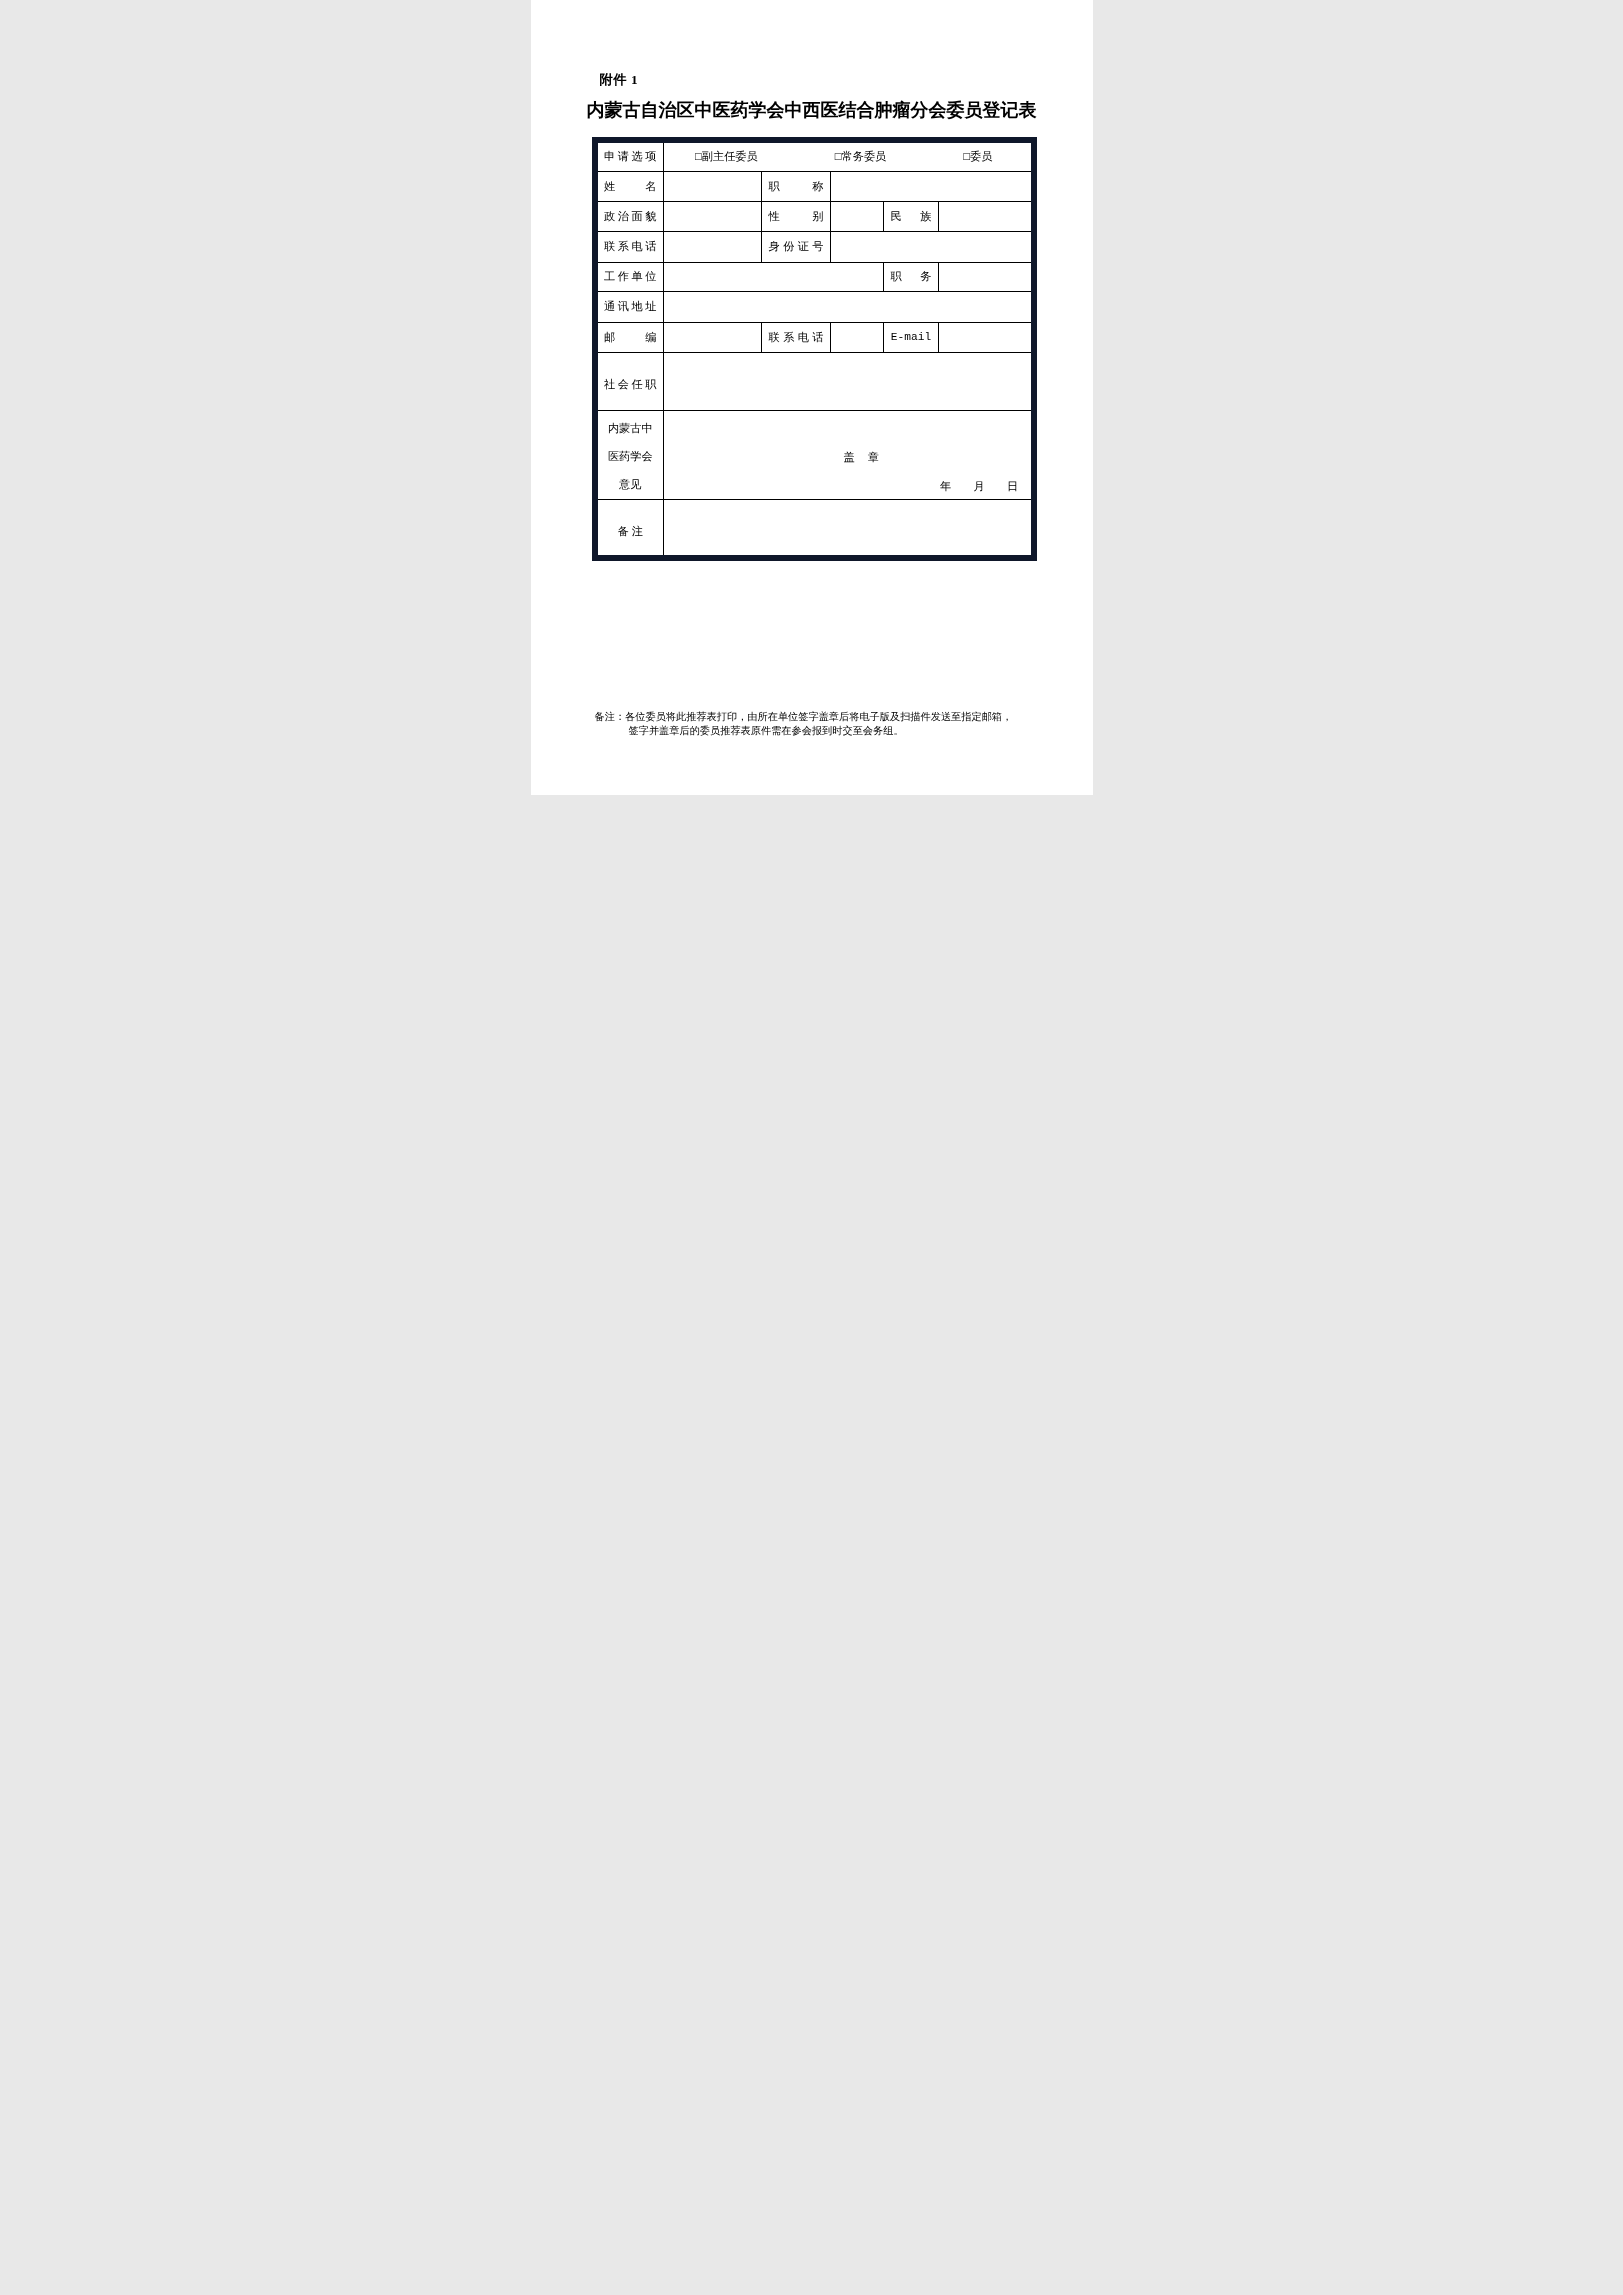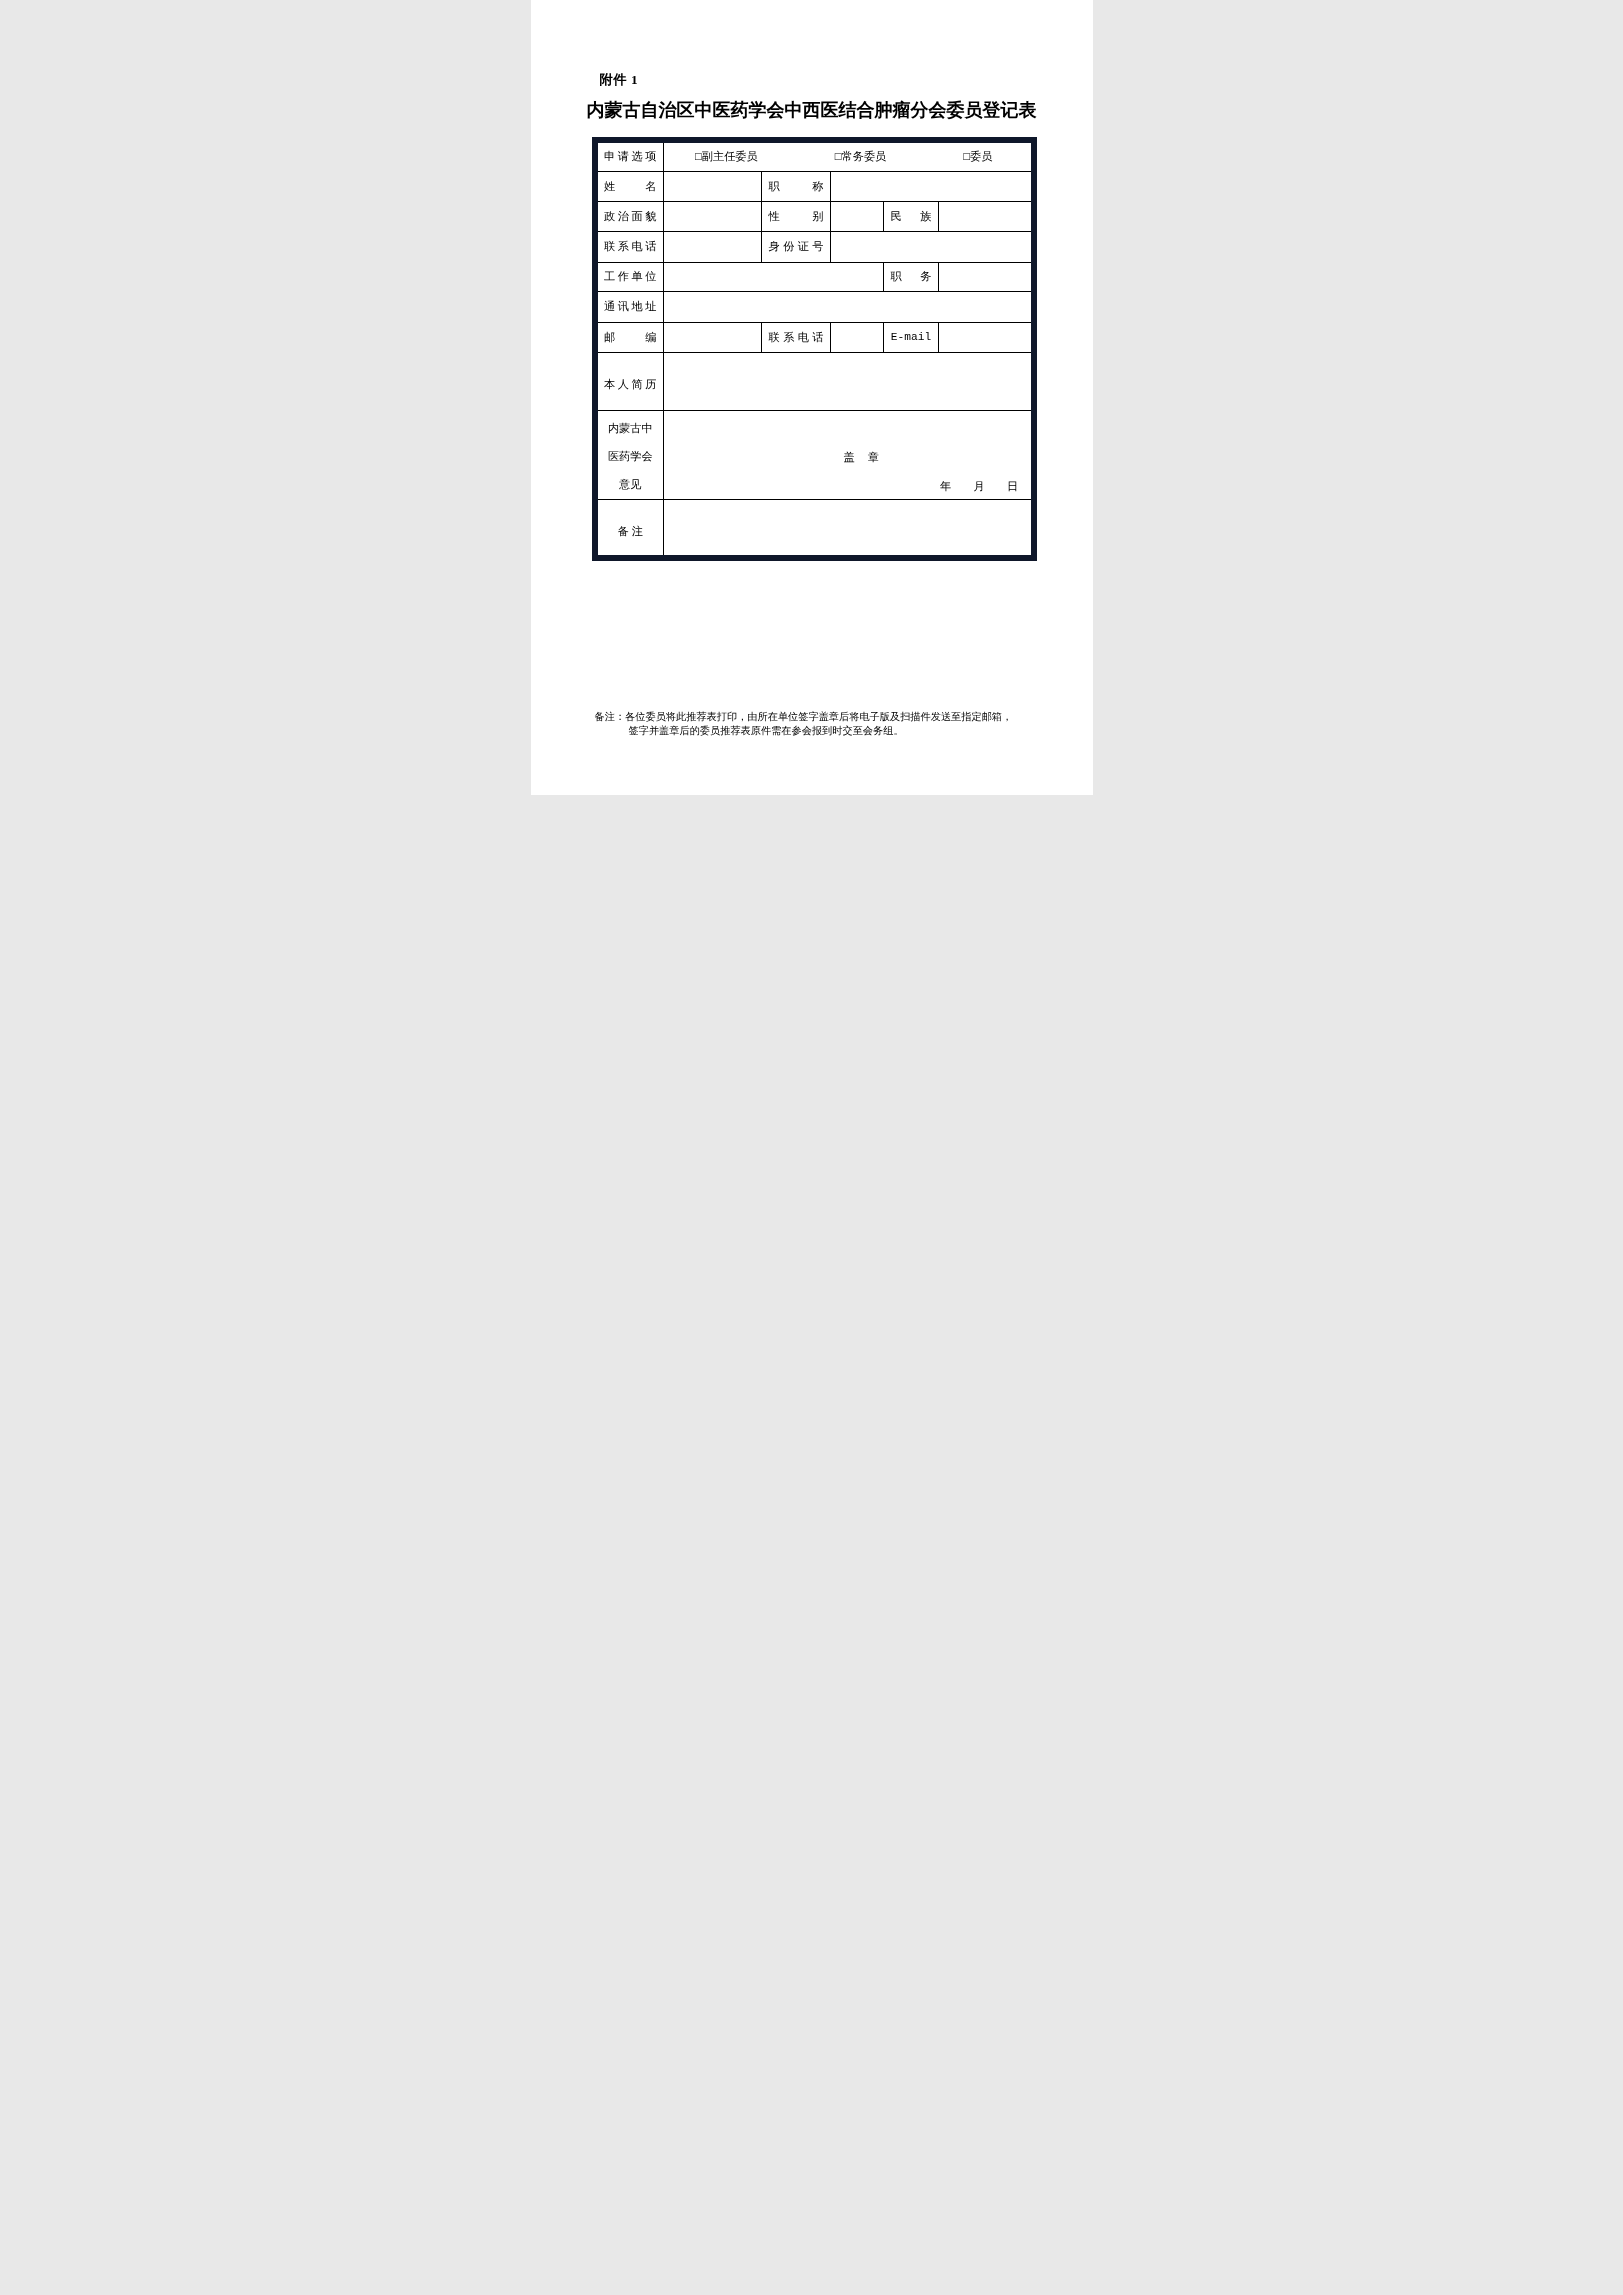--- a/index.html
+++ b/index.html
@@ -190,21 +190,21 @@
       <td class="jl">邮编</td>
       <td></td>
       <td class="jl">联系电话</td>
       <td></td>
       <td class="email-lbl">E-mail</td>
       <td></td>
     </tr>
 
 
     <tr class="r9">
-      <td class="jl top lbl-social">本人简历</td>
+      <td class="jl top lbl-social">社会任职</td>
       <td colspan="5"></td>
     </tr>
 
 
     <tr class="r11">
       <td class="pre top lbl-assoc">内蒙古中
 医药学会
 意见</td>
       <td colspan="5" class="stamp-cell">
         <div class="stamp-flex sc2">

